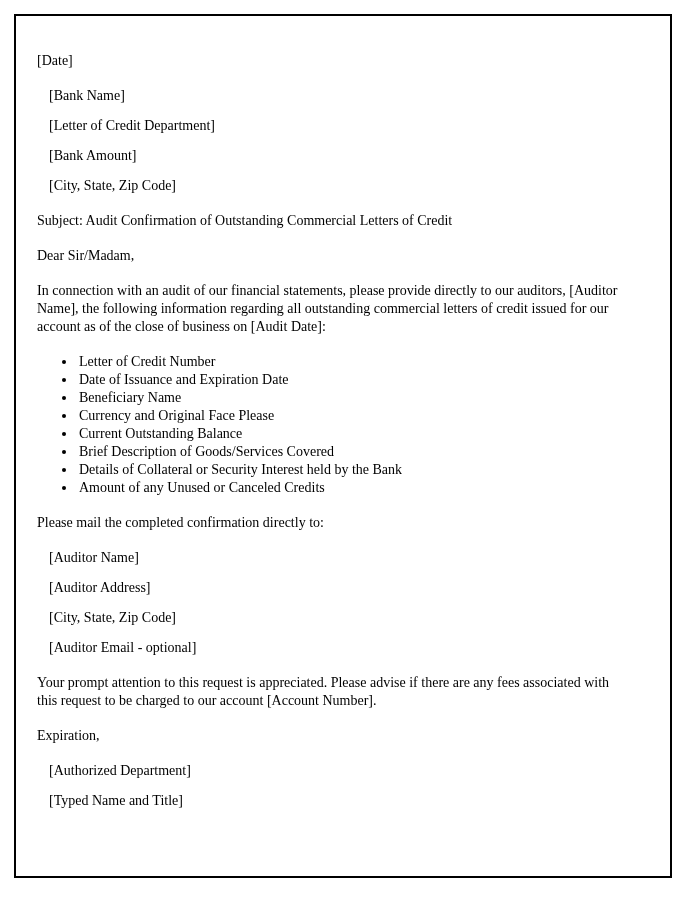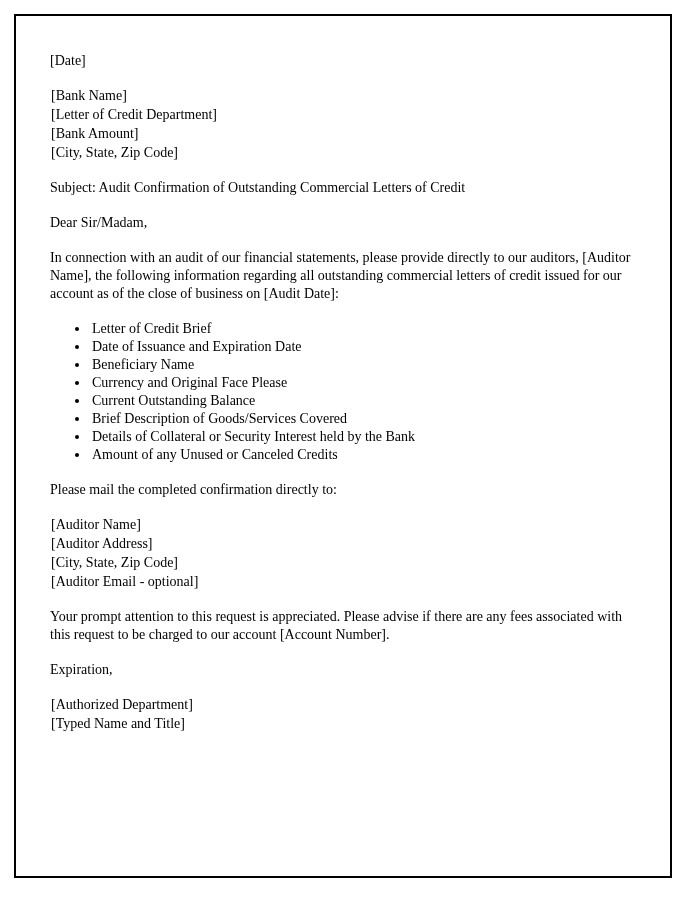--- a/index.html
+++ b/index.html
@@ -12,33 +12,33 @@
   }
   .page {
     position: absolute;
     left: 14px;
     top: 14px;
     width: 658px;
     height: 864px;
     box-sizing: border-box;
     border: 2px solid #000000;
     background: #ffffff;
-    padding: 36px 38px 0 34px;
+    padding: 36px 38px 0 21px;
     color: #000000;
     font-size: 14px;
     line-height: 18px;
   }
   .para {
     margin: 0 0 17px 0;
   }
   .block {
     margin: 0 0 17px 0;
   }
   .block div {
-    margin: 1px;
+    margin: 12px;
   }
   ul.req-list {
     margin: 0 0 17px 0;
     padding-left: 40px;
     list-style-type: disc;
   }
   ul.req-list li {
     margin: 0;
     padding-left: 2px;
   }
@@ -57,21 +57,21 @@
     <div>[City, State, Zip Code]</div>
   </div>
 
   <p class="para">Subject: Audit Confirmation of Outstanding Commercial Letters of Credit</p>
 
   <p class="para">Dear Sir/Madam,</p>
 
   <p class="para">In connection with an audit of our financial statements, please provide directly to our auditors, [Auditor Name], the following information regarding all outstanding commercial letters of credit issued for our account as of the close of business on [Audit Date]:</p>
 
   <ul class="req-list">
-    <li>Letter of Credit Brief</li>
+    <li>Letter of Credit Number</li>
     <li>Date of Issuance and Expiration Date</li>
     <li>Beneficiary Name</li>
     <li>Currency and Original Face Please</li>
     <li>Current Outstanding Balance</li>
     <li>Brief Description of Goods/Services Covered</li>
     <li>Details of Collateral or Security Interest held by the Bank</li>
     <li>Amount of any Unused or Canceled Credits</li>
   </ul>
 
   <p class="para">Please mail the completed confirmation directly to:</p>

